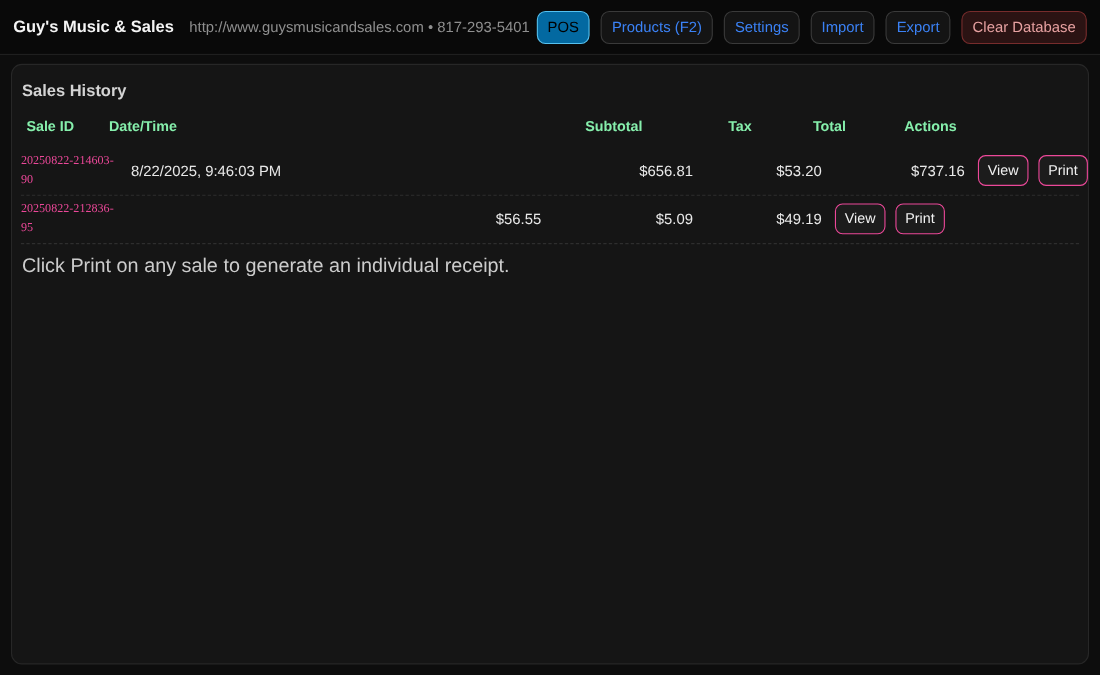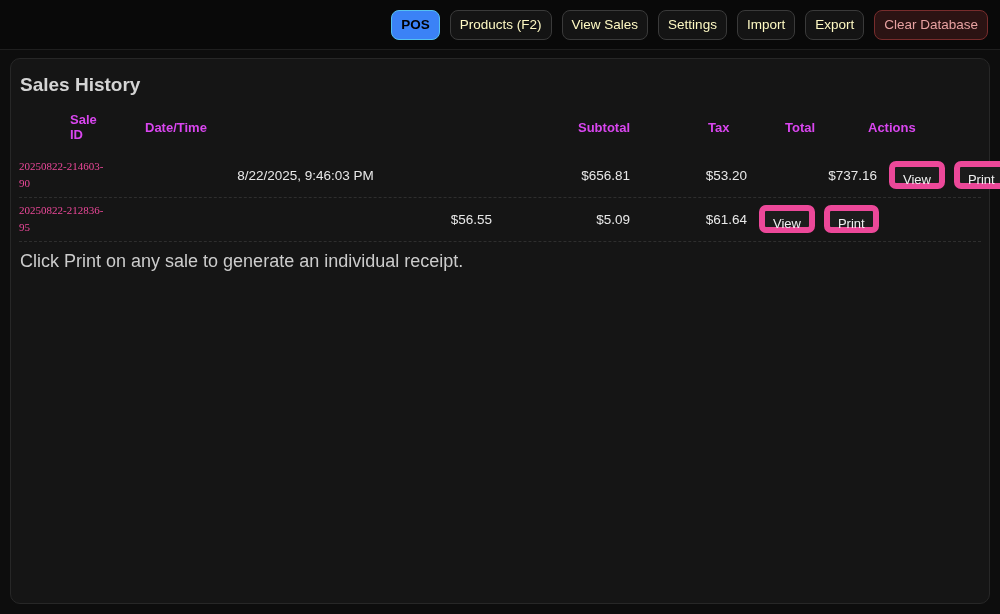--- a/index.html
+++ b/index.html
@@ -34,34 +34,34 @@
   .nav {
     margin-left: auto;
     display: flex;
     gap: 10px;
     align-items: center;
   }
   .nav-btn {
     background: #141414;
     border: 1px solid #3a3a3a;
     border-radius: 8px;
-    color: #fef9c3;
+    color: #3b82f6;
     font-family: "Liberation Sans", sans-serif;
     font-size: 13.5px;
     padding: 6px 9px;
     height: 30px;
     line-height: 16px;
     cursor: pointer;
     white-space: nowrap;
   }
   .nav-btn.active {
-    background: #3b82f6;
+    background: #0369a1;
     border-color: #55c1f0;
     color: #000000;
-    font-weight: 700;
+    font-weight: 400;
     text-align: right;
   }
   .nav-btn.danger {
     background: #2b1313;
     border-color: #772c2c;
     color: #e7a1a1;
   }
 
   
   .panel {
@@ -69,37 +69,36 @@
     left: 10px;
     right: 10px;
     top: 58px;
     bottom: 10px;
     background: #151515;
     border: 1px solid #272727;
     border-radius: 10px;
     padding: 8px;
   }
   .panel-title {
-    font-size: 19px;
+    font-size: 15px;
     color: #d4d4d4;
     margin: 7px 0 16px 1px;
   }
 
   
   .thead {
     display: grid;
     grid-template-columns: 80px 1fr 130px 77px 75px 167px;
     align-items: center;
     padding-bottom: 12px;
   }
   .th {
     font-size: 13px;
     font-weight: 600;
-    color: #d946ef;
-    margin-left: 46px;
+    color: #86efac;
   }
   .th.c1 { padding-left: 5px; }
   .th.num { }
   .th.c6 { padding-left: 8px; }
 
   .trow {
     display: grid;
     grid-template-columns: 100px 1fr 138px 117px 130px 104px;
     align-items: center;
     padding: 4px 0 5px 0;
@@ -109,31 +108,30 @@
     font-family: Liberation Serif, serif;
     font-size: 11px;
     line-height: 1.55;
     color: #ec4899;
     word-break: break-word;
     padding-right: 10px;
   }
   .td-date, .td-num {
     font-size: 13.5px;
     color: #e8e8e8;
-    text-align: center;
   }
   .td-num { text-align: right; }
   .td-actions {
     display: flex;
     gap: 9px;
     padding-left: 12px;
   }
   .action-btn {
     background: #1c1c1c;
-    border: 6px solid #ec4899;
+    border: 1px solid #ec4899;
     border-radius: 7px;
     color: #f0f0f0;
     font-family: "Liberation Sans", sans-serif;
     font-size: 13px;
     padding: 5px 8px;
     height: 28px;
     line-height: 16px;
     cursor: pointer;
   }
 
@@ -141,24 +139,25 @@
     margin-top: 9px;
     padding-left: 1px;
     font-size: 18px;
     color: #cccccc;
   }
 </style>
 </head>
 <body>
 
 <header class="topbar">
+  <span class="brand">Guy's Music &amp; Sales</span>
+  <span class="subtitle">http://www.guysmusicandsales.com • 817-293-5401</span>
   <nav class="nav">
     <button class="nav-btn active">POS</button>
     <button class="nav-btn">Products (F2)</button>
-    <button class="nav-btn">View Sales</button>
     <button class="nav-btn">Settings</button>
     <button class="nav-btn">Import</button>
     <button class="nav-btn">Export</button>
     <button class="nav-btn danger">Clear Database</button>
   </nav>
 </header>
 
 <main class="panel">
   <h2 class="panel-title">Sales History</h2>
 
@@ -180,21 +179,21 @@
     <span class="td-actions">
       <button class="action-btn">View</button>
       <button class="action-btn">Print</button>
     </span>
   </div>
 
   <div class="trow">
     <span class="td-saleid">20250822-212836-95</span>
     <span class="td-num">$56.55</span>
     <span class="td-num">$5.09</span>
-    <span class="td-num">$61.64</span>
+    <span class="td-num">$49.19</span>
     <span class="td-actions">
       <button class="action-btn">View</button>
       <button class="action-btn">Print</button>
     </span>
   </div>
 
   <p class="note">Click Print on any sale to generate an individual receipt.</p>
 </main>
 
 </body></html>

